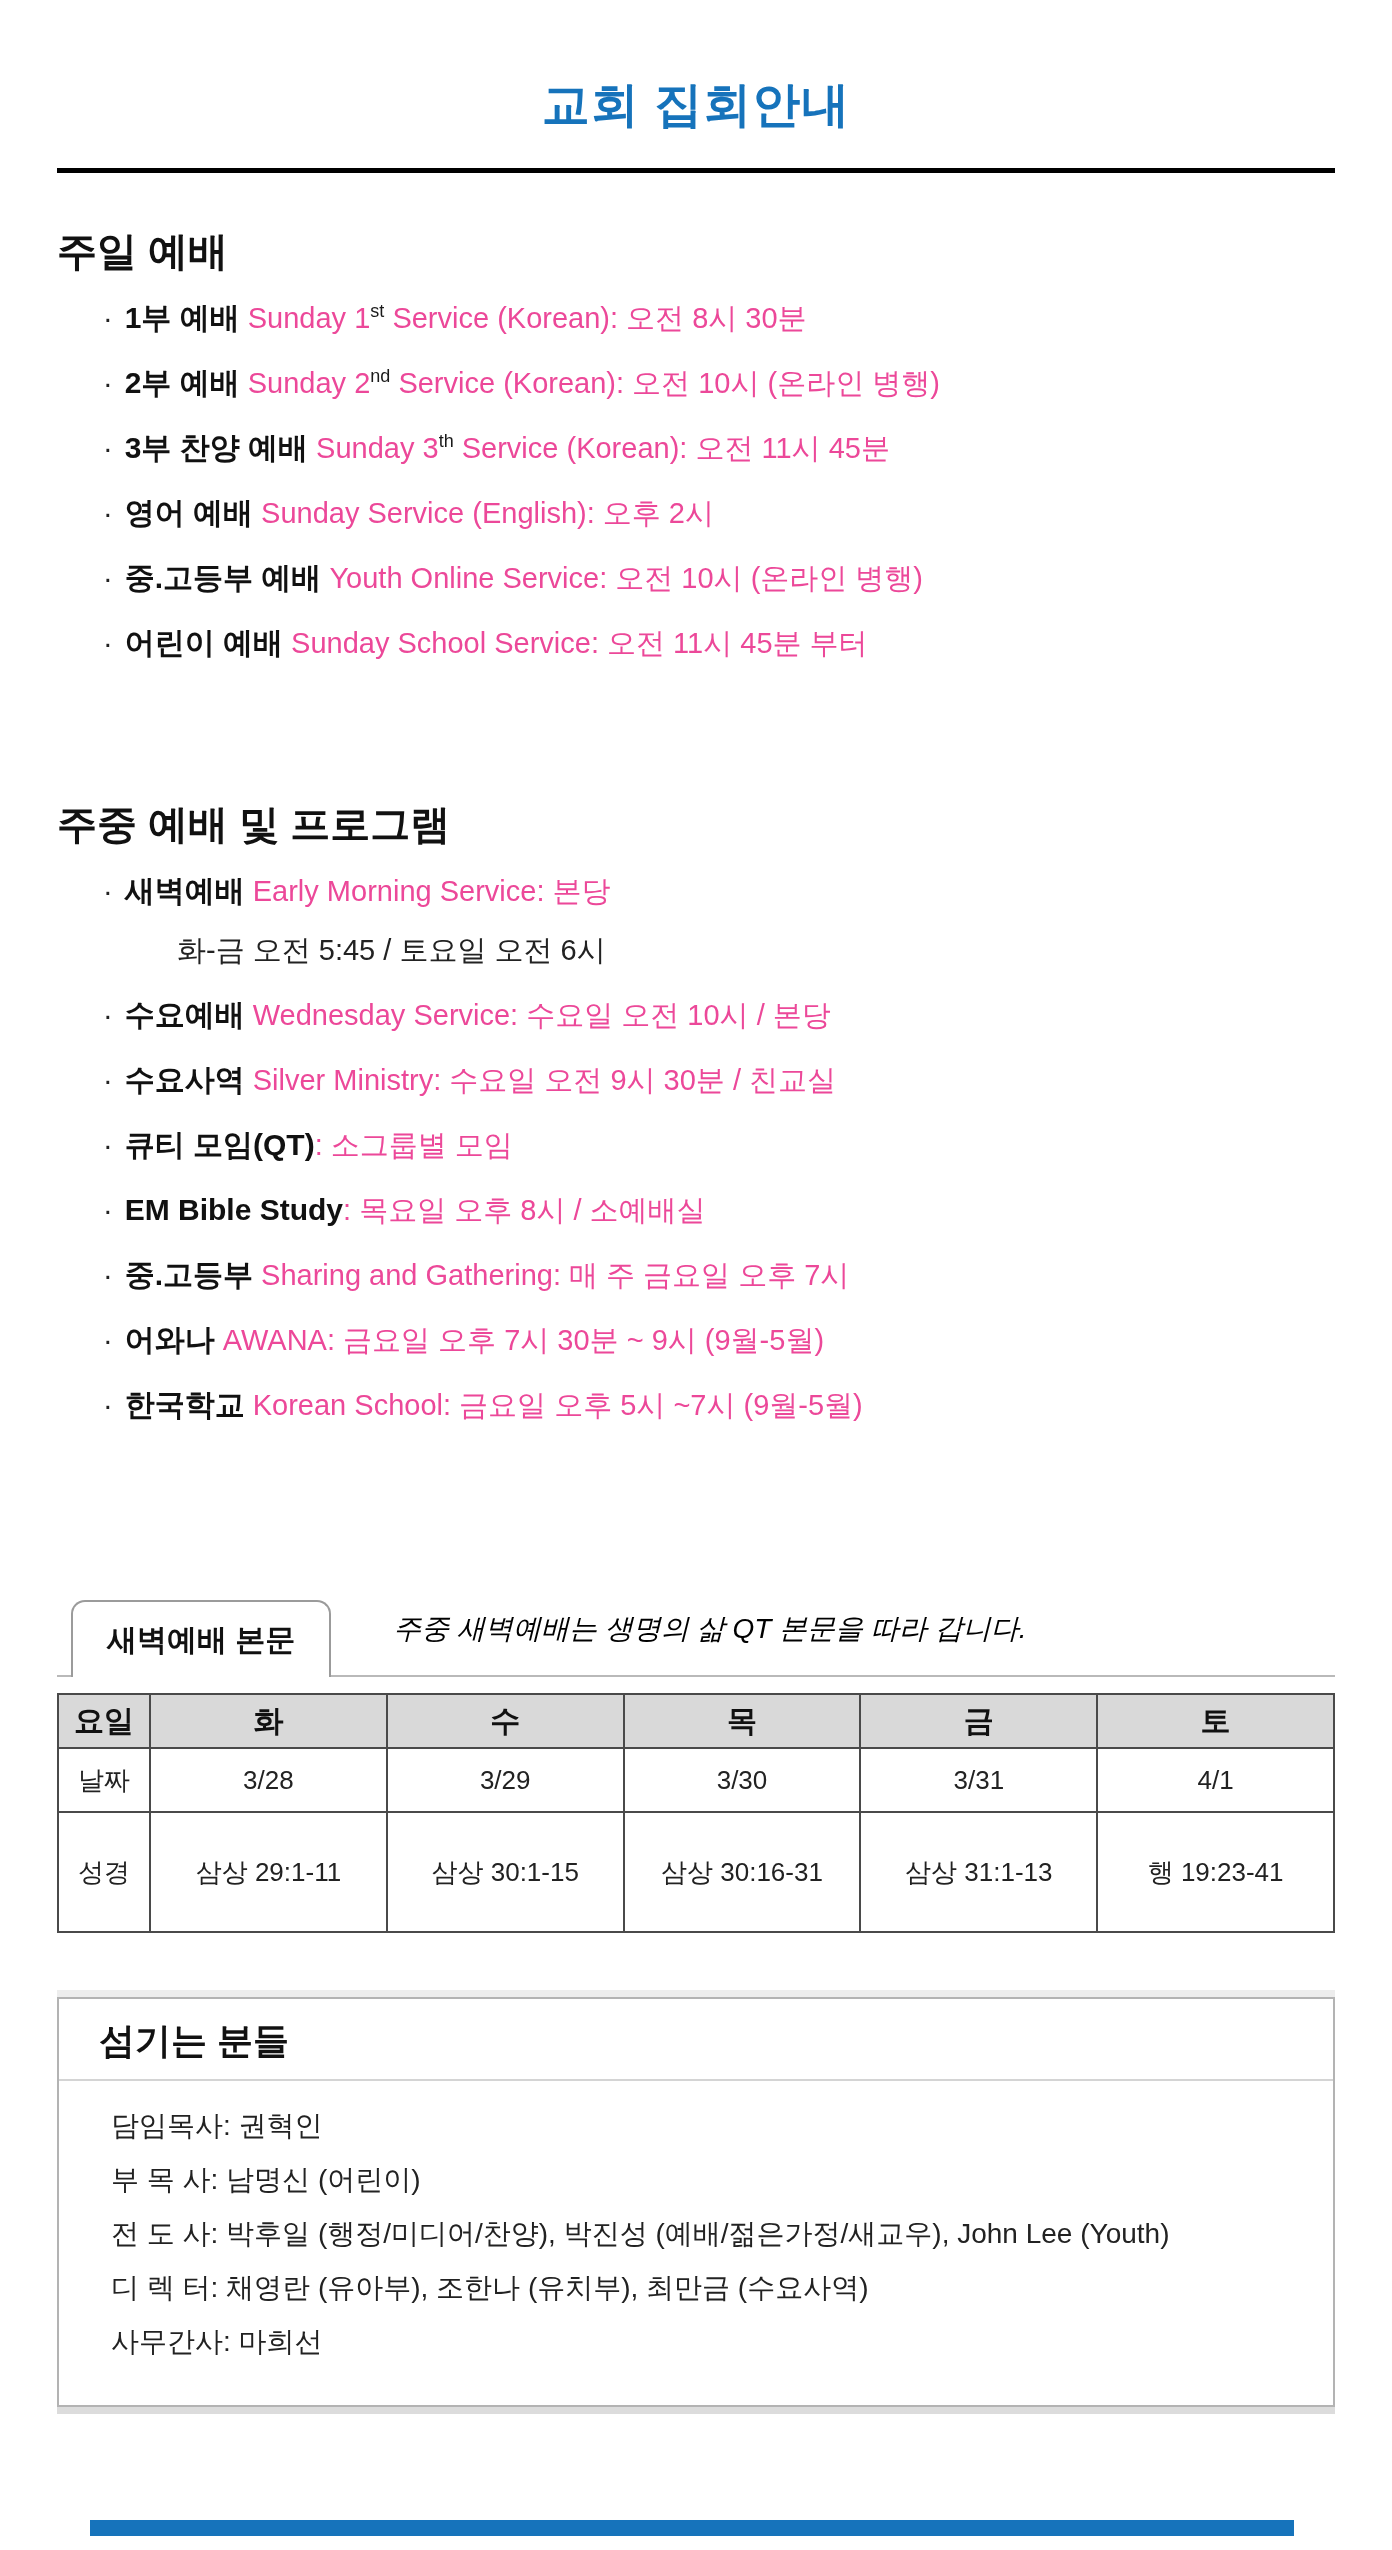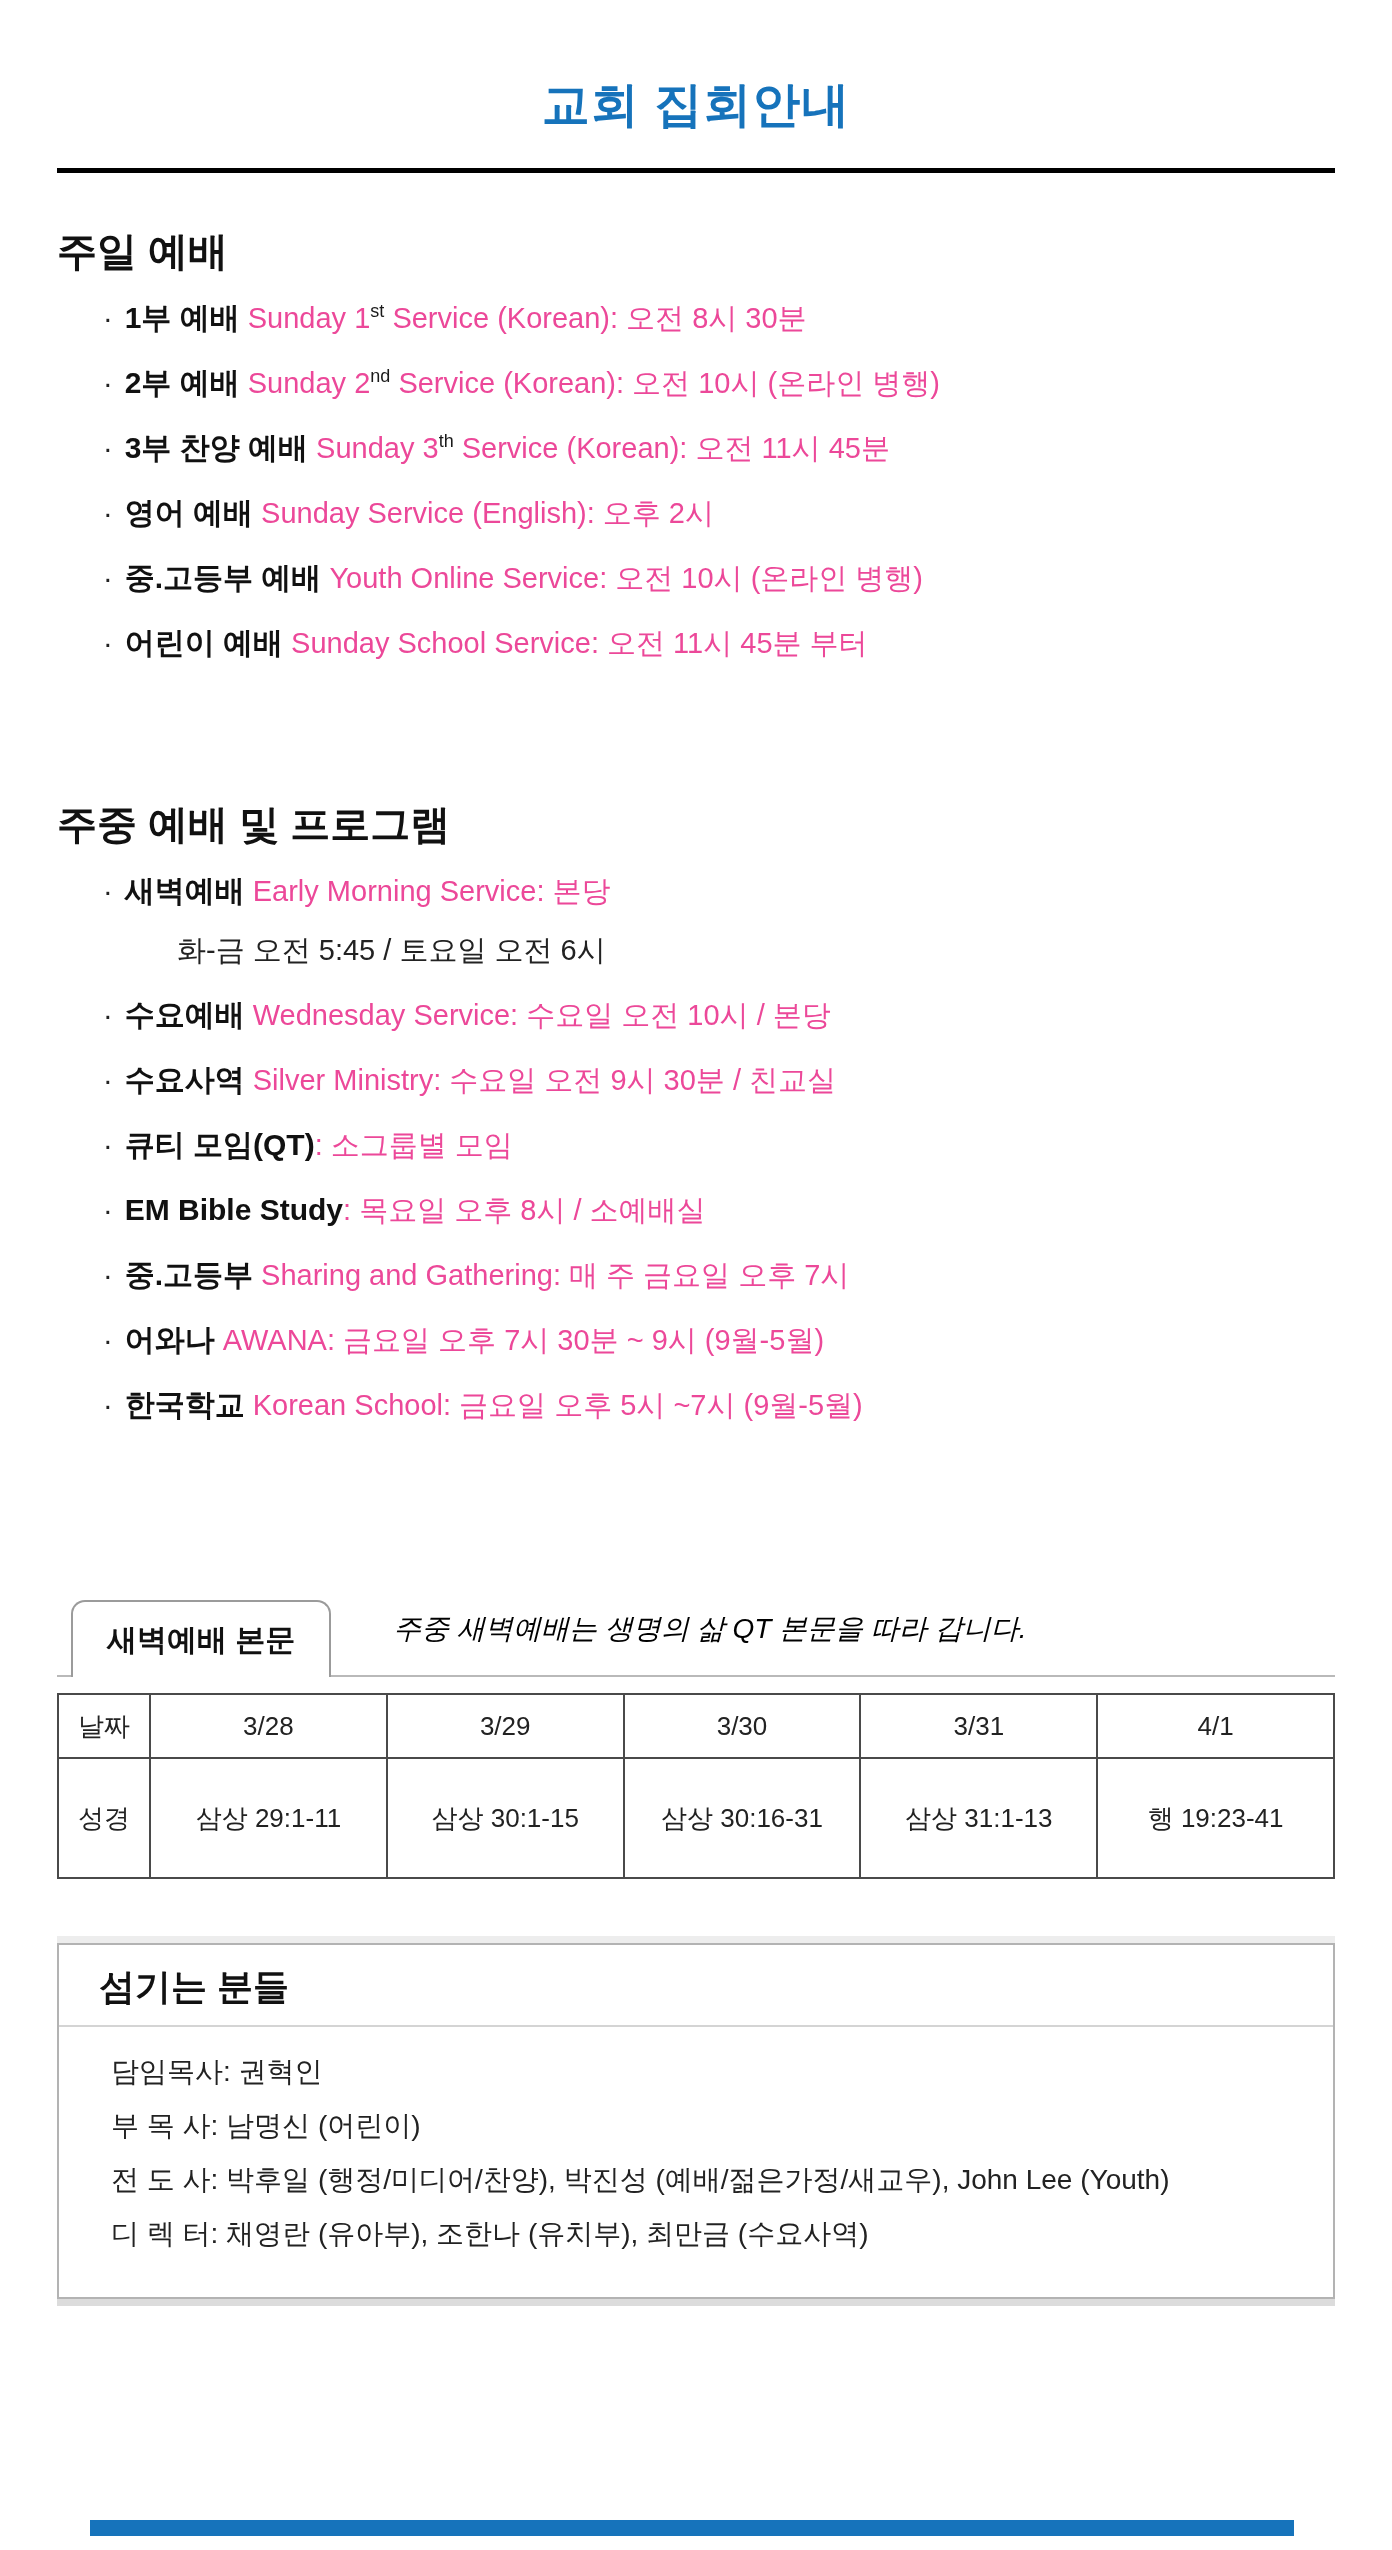--- a/index.html
+++ b/index.html
@@ -100,20 +100,28 @@
 <table class="sched">
   <colgroup>
       <col style="width:92px;">
       <col>
       <col>
       <col>
       <col>
       <col>
     </colgroup>
   <tbody>
+      <tr class="hd">
+    <td>요일</td>
+    <td>화</td>
+    <td>수</td>
+    <td>목</td>
+    <td>금</td>
+    <td>토</td>
+  </tr>
   <tr class="r1">
     <td>날짜</td>
     <td>3/28</td>
     <td>3/29</td>
     <td>3/30</td>
     <td>3/31</td>
     <td>4/1</td>
   </tr>
   <tr class="r2">
     <td>성경</td>
@@ -126,16 +134,17 @@
 </tbody>
   </table>
 
 <div class="staff-box">
   <div class="staff-heading">섬기는 분들</div>
   <div class="staff-lines">
     <p>담임목사: 권혁인</p>
     <p>부 목 사: 남명신 (어린이)</p>
     <p>전 도 사: 박후일 (행정/미디어/찬양), 박진성 (예배/젊은가정/새교우), John Lee (Youth)</p>
     <p>디 렉 터: 채영란 (유아부), 조한나 (유치부), 최만금 (수요사역)</p>
+    <p>사무간사: 마희선</p>
   </div>
 </div>
 
 <div class="accent-bar"></div>
 
 </body></html>

